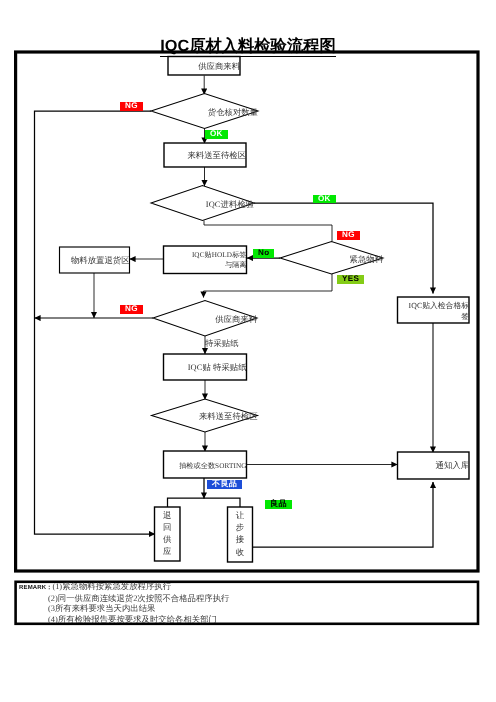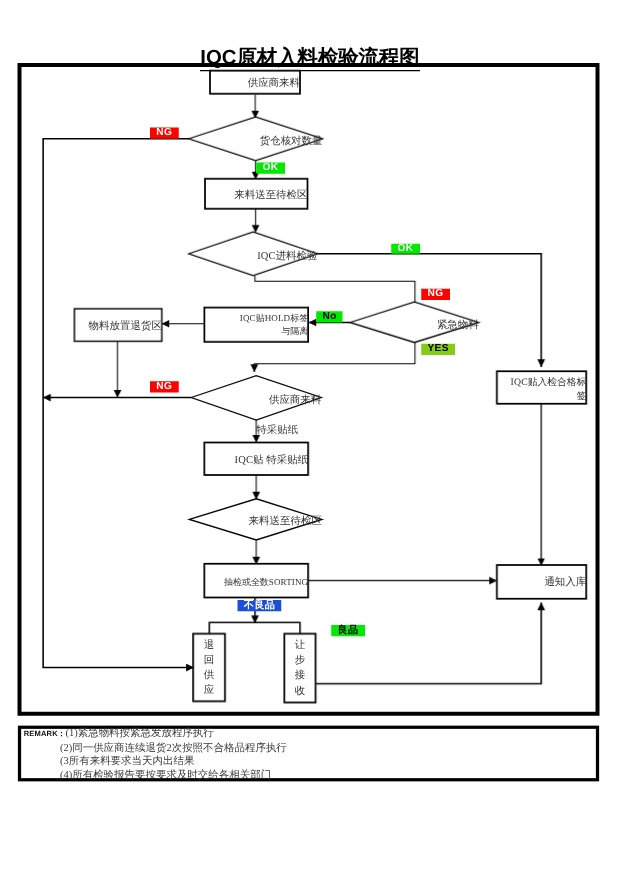--- a/index.html
+++ b/index.html
@@ -164,21 +164,21 @@
   <div class="lab" style="left:205px;top:338px;width:40px;color:#3a3a3a;text-align:left">特采贴纸</div>
 
   <div class="tag" style="left: 120px; top: 102px; color: rgb(255, 255, 255); background: rgb(255, 0, 0);">NG</div>
   <div class="tag" style="left: 205px; top: 130px; color: rgb(255, 255, 255); background: rgb(0, 232, 0);">OK</div>
   <div class="tag" style="left: 313px; top: 194.5px; color: rgb(255, 255, 255); background: rgb(0, 232, 0);">OK</div>
   <div class="tag" style="left: 337px; top: 231px; color: rgb(255, 255, 255); background: rgb(255, 0, 0);">NG</div>
   <div class="tag" style="left: 253px; top: 249px; color: rgb(0, 0, 0); background: rgb(0, 232, 0);">No</div>
   <div class="tag" style="left: 337px; top: 263px; color: rgb(0, 0, 0); background: #84cc16; margin-top: 12px;">YES</div>
   <div class="tag" style="left: 120px; top: 305px; color: rgb(255, 255, 255); background: rgb(255, 0, 0);">NG</div>
   <div class="tag" style="left: 265px; top: 452px; color: rgb(0, 0, 0); background: rgb(0, 232, 0); margin-top: 48px;">良品</div>
-  <div class="tag" style="left: 190px; top: 480px; color: rgb(255, 255, 255); background: #1d4ed8;">不良品</div>
+  <div class="tag" style="left: 207px; top: 480px; color: rgb(255, 255, 255); background: #1d4ed8;">不良品</div>
 
   <div class="rmk" style="left:19px;top:582.3px">
     <div>
       <b>REMARK：</b><span>(1)紧急物料按紧急发放程序执行</span>
     </div>
     <div style="padding-left:29px">(2)同一供应商连续退货2次按照不合格品程序执行</div>
     <div style="padding-left:29px">(3所有来料要求当天内出结果</div>
     <div style="padding-left:29px">(4)所有检验报告要按要求及时交给各相关部门</div>
   </div>
   </div>

